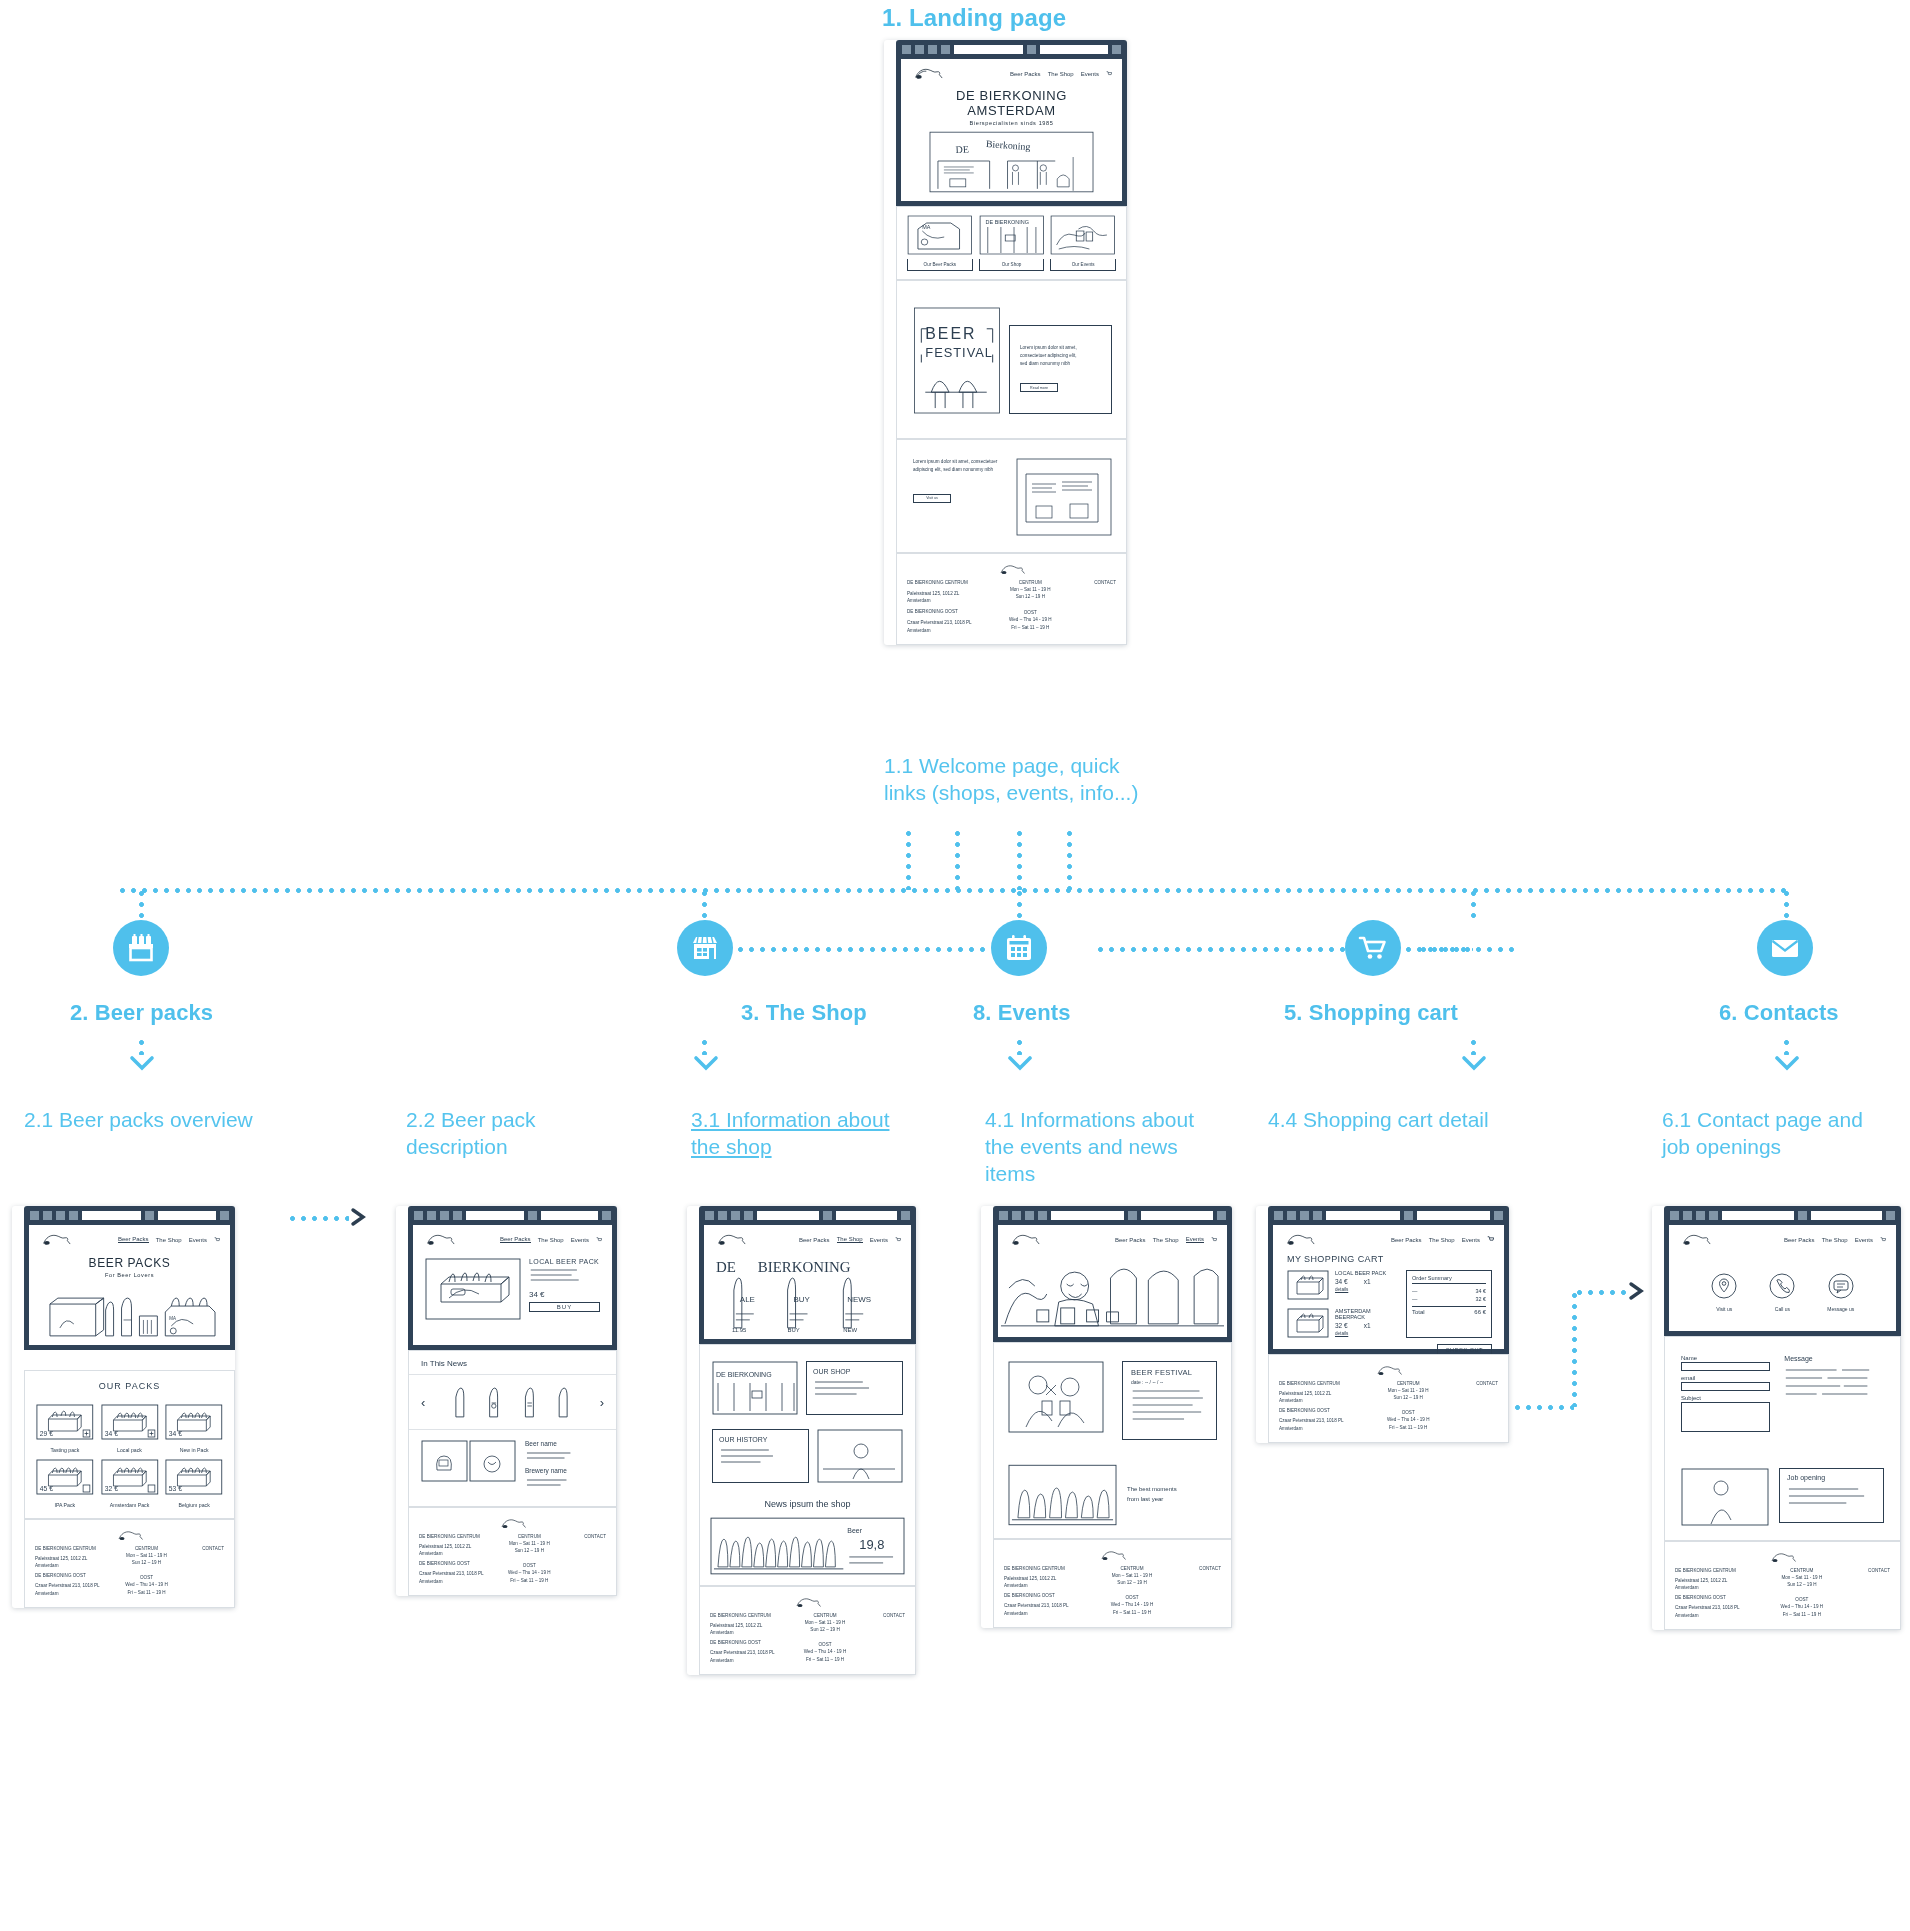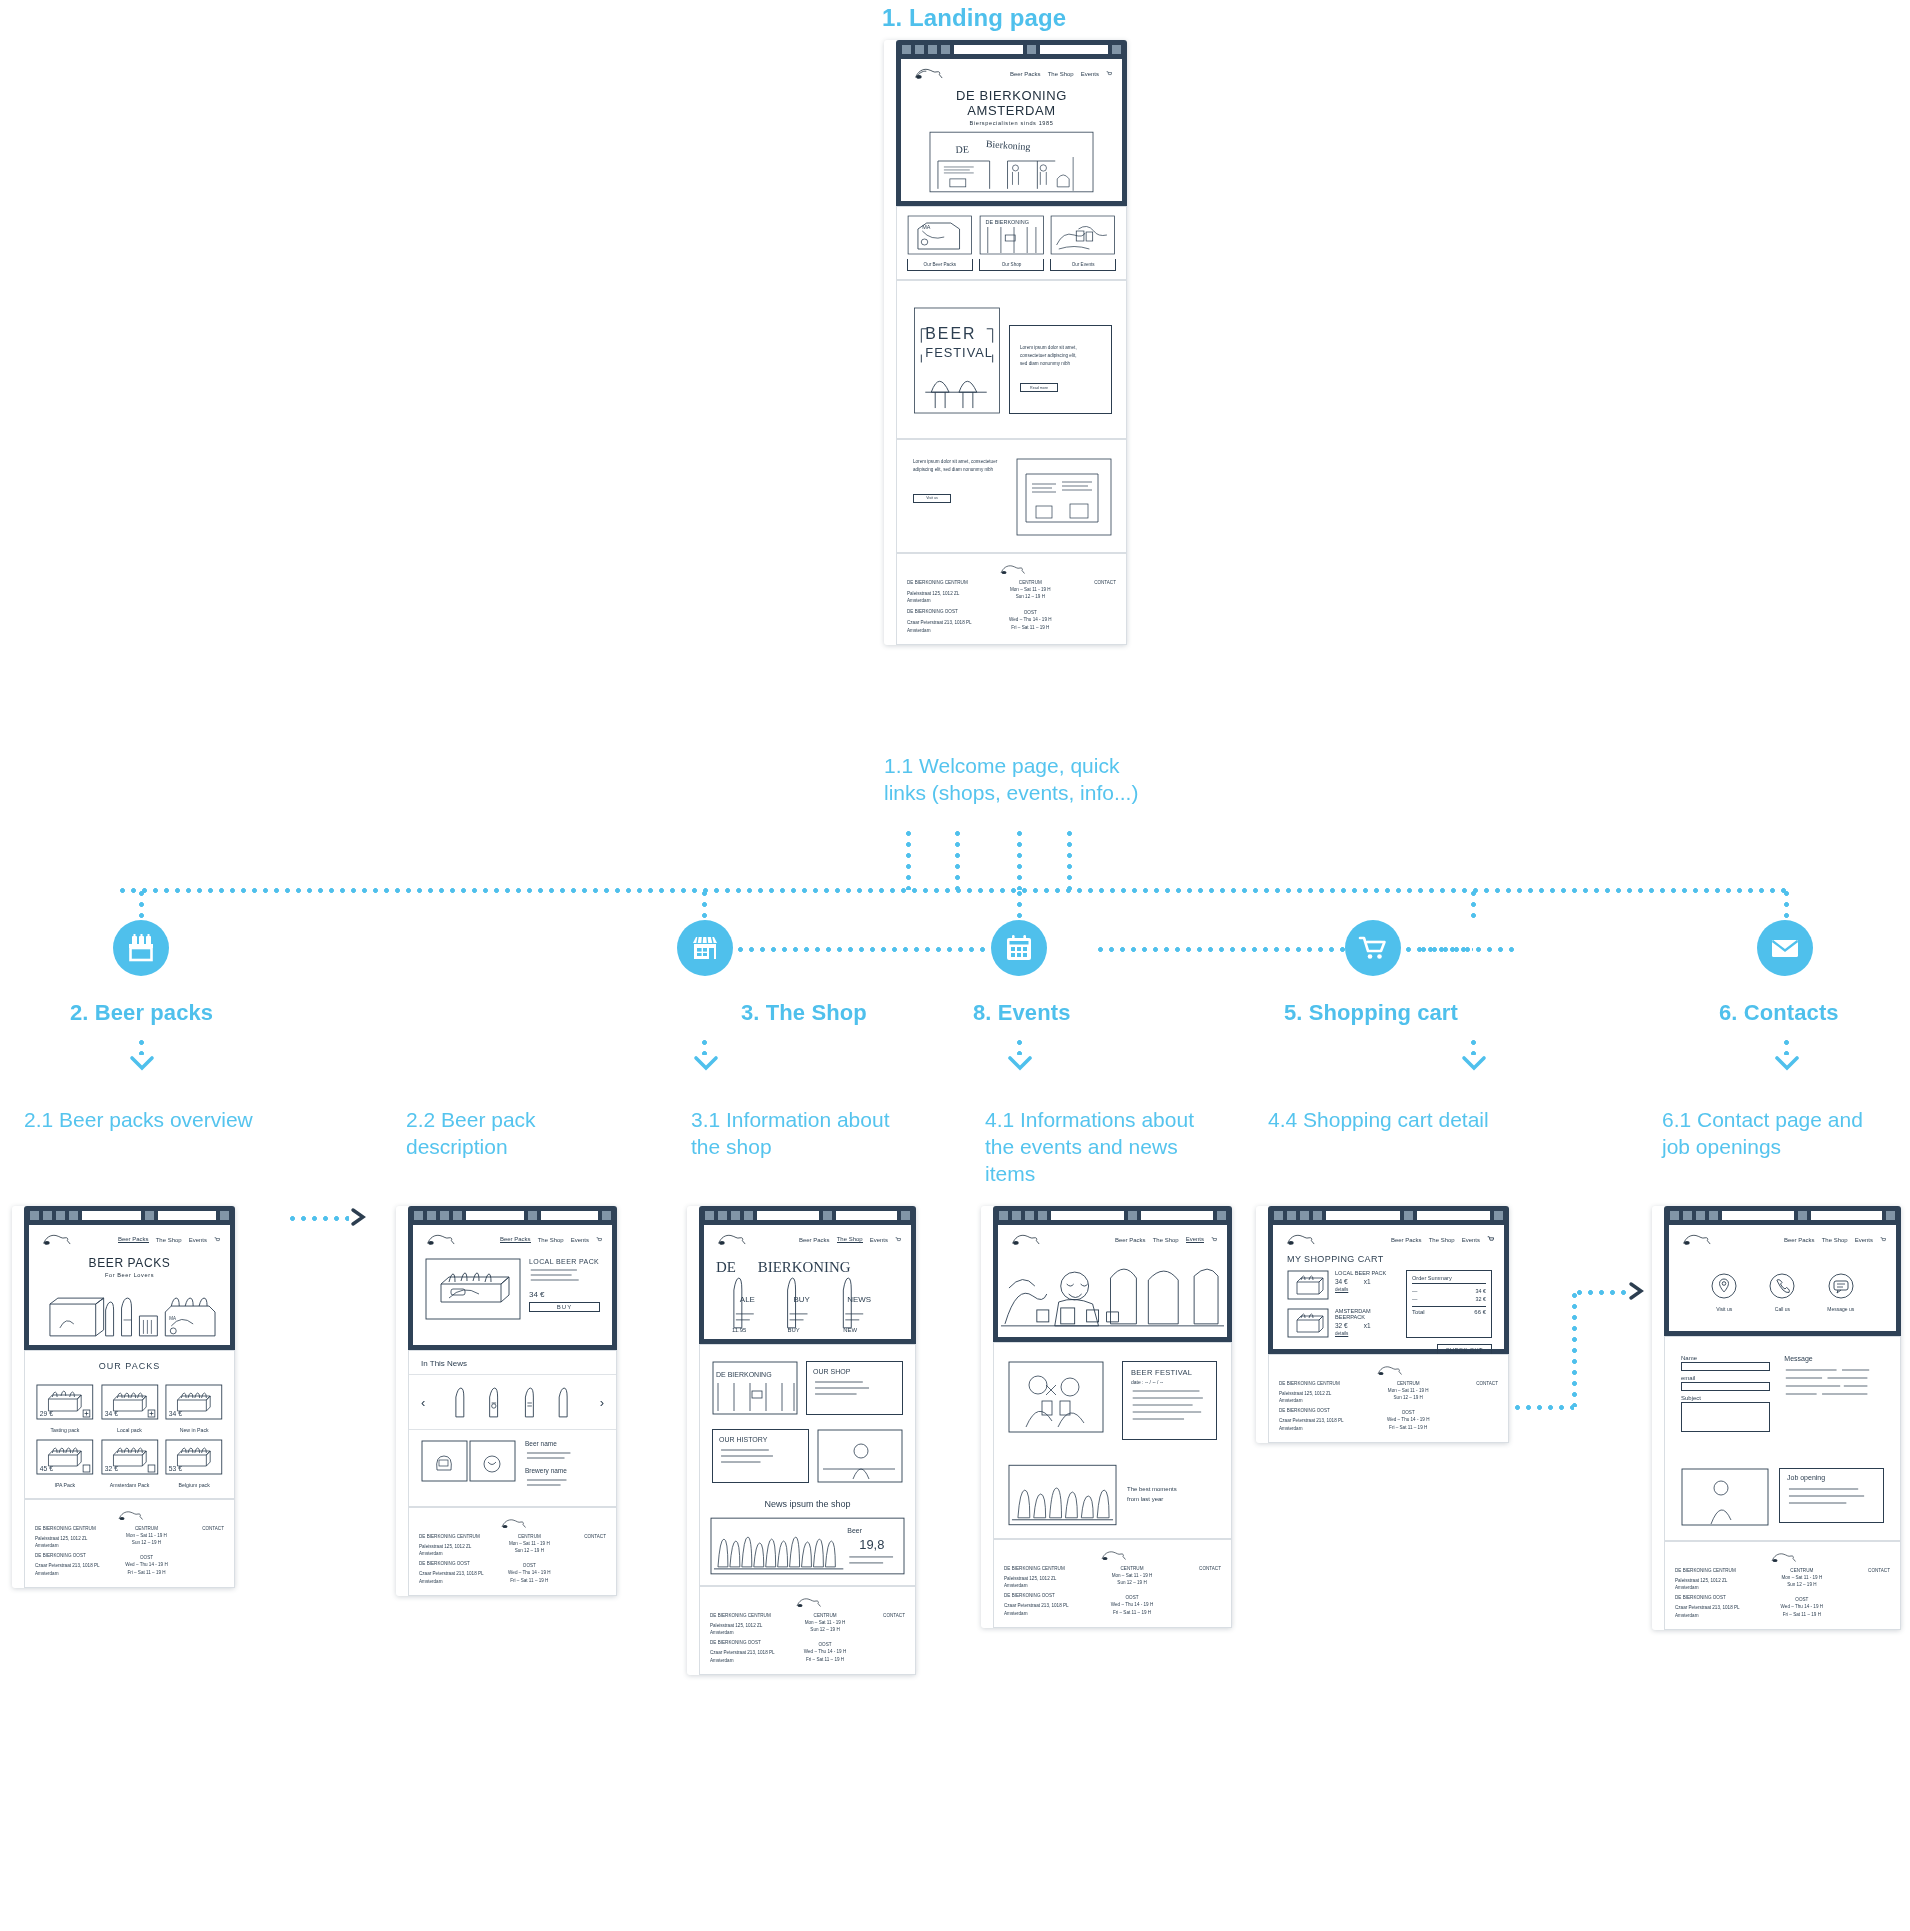--- a/index.html
+++ b/index.html
@@ -365,21 +365,21 @@
 
 <div class="vdots" style="left:1784px; top:1037px; height:18px;"></div>
 <div class="chev" style="left:1774px; top:1055px;">
   <svg width="26" height="18" viewBox="0 0 26 18">
       <path d="M3 3 L13 13 L23 3" fill="none" stroke="#4fc0ec" stroke-width="3.6" stroke-linecap="round"></path>
     </svg>
 </div>
 
 <div class="sub-label" style="left:24px; top:1107px; width:269px;">2.1 Beer packs overview</div>
 <div class="sub-label" style="left:406px; top:1107px; width:159px;">2.2 Beer pack description</div>
-<div class="sub-label" style="left:691px; top:1107px; width:209px;">3.1 Information about the shop</div>
+<div class="sub-label" style="left:691px; top:1107px; width:209px;text-decoration:underline;">3.1 Information about the shop</div>
 <div class="sub-label" style="left:985px; top:1107px; width:229px;">4.1 Informations about the events and news items</div>
 <div class="sub-label" style="left:1268px; top:1107px; width:269px;">4.4 Shopping cart detail</div>
 <div class="sub-label" style="left:1662px; top:1107px; width:229px;">6.1 Contact page and job openings</div>
 
 <div class="mock" style="left:12px; top:1206px; width:223px;">
   <div class="chrome">
     <div class="dotsq"></div>
       <div class="dotsq"></div>
       <div class="dotsq"></div>
       <div class="dotsq"></div>
@@ -416,21 +416,21 @@
       <path d="M100 30 h18 v20 h-18 z" fill="none" stroke="#2c3e50" stroke-width="0.9"></path>
       <path d="M104 34 v14 M108 34 v14 M112 34 v14" stroke="#2c3e50" stroke-width="0.7"></path>
       <path d="M126 50 V26 l6 -6 h38 l6 6 v24 z" fill="none" stroke="#2c3e50" stroke-width="0.9"></path>
       <path d="M132 20 q2 -8 5 -8 q3 0 3 8 M146 20 q2 -8 5 -8 q3 0 3 8 M160 20 q2 -8 5 -8 q3 0 3 8" fill="none" stroke="#2c3e50" stroke-width="0.9"></path>
       <path d="M132 40 q10 -12 22 -2" fill="none" stroke="#2c3e50" stroke-width="0.8"></path>
       <circle cx="134" cy="45" r="3" fill="none" stroke="#2c3e50" stroke-width="0.8"></circle>
       <text x="130" y="34" font-size="4.5" fill="#2c3e50">MA</text>
     </svg>
   </div>
 
-  <div class="viewport" style="border-top:1px solid #d9dee3; padding-bottom:10px;">
+  <div class="viewport" style="border-top:1px solid #d9dee3; padding-bottom:10px;margin-top:20px;">
     <div style="text-align:center; font-size:9px; color:#2c3e50; padding:10px 0 6px 0; letter-spacing:1px;">OUR PACKS</div>
     <div style="display:grid; grid-template-columns:repeat(3,1fr); gap:5px; padding:6px 10px 0 10px;">
       <div>
         <svg width="100%" height="38" viewBox="0 0 62 38" preserveAspectRatio="none">
           <rect x="2" y="2" width="58" height="34" fill="none" stroke="#2c3e50" stroke-width="0.9"></rect>
           <path d="M14 28 V16 h30 v12 z M14 16 l4 -4 h30 l-4 4 M44 16 l4 -4 v12 l-4 4" fill="none" stroke="#2c3e50" stroke-width="0.8"></path>
           <path d="M18 14 q1 -5 3 -5 q2 0 2 5 M27 13 q1 -5 3 -5 q2 0 2 5 M36 14 q1 -5 3 -5 q2 0 2 5" fill="none" stroke="#2c3e50" stroke-width="0.8"></path>
           <text x="5" y="33" font-size="7" fill="#2c3e50">29 €</text>
           <rect x="50" y="27" width="7" height="7" fill="none" stroke="#2c3e50" stroke-width="0.8"></rect>
           <path d="M53.5 28.5 v4 M51.5 30.5 h4" stroke="#2c3e50" stroke-width="0.8"></path>

